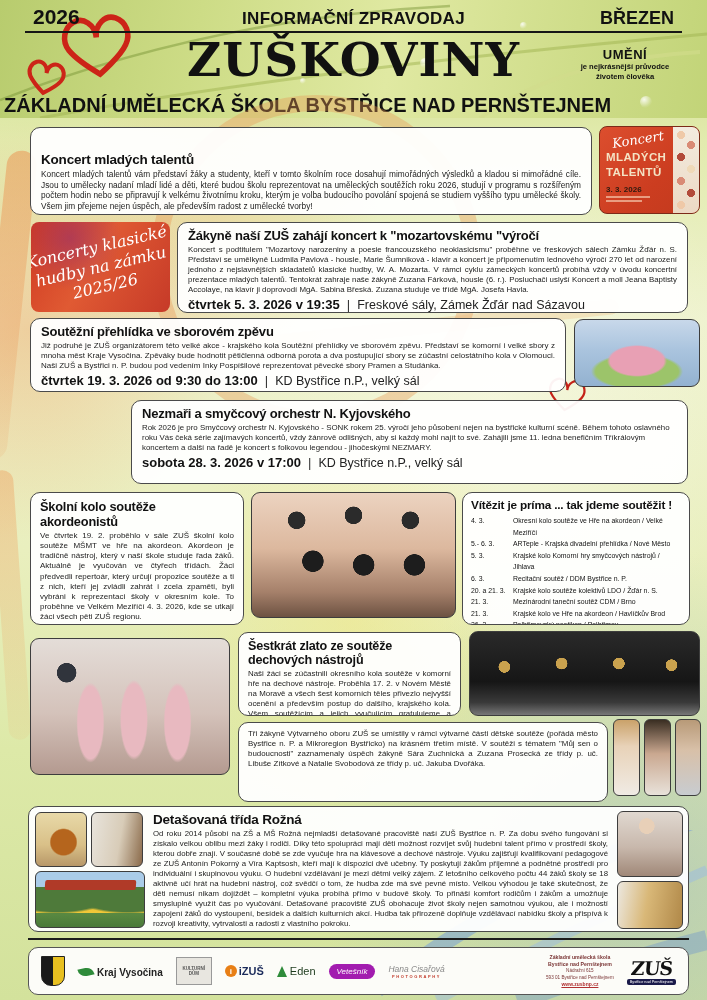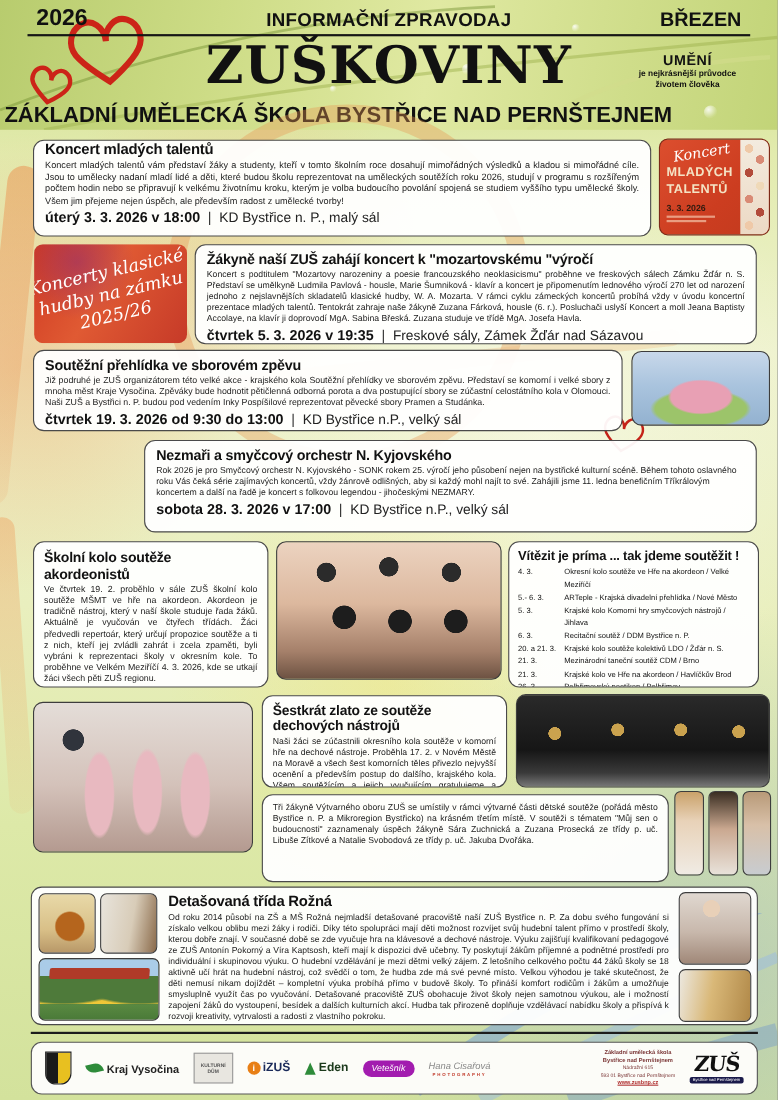--- a/index.html
+++ b/index.html
@@ -24,21 +24,21 @@
   .masthead{left:0;right:0;top:35px;text-align:center;font-family:"DejaVu Serif",serif;font-weight:bold;font-size:47px;letter-spacing:1px;line-height:1.05;}
   .motto{right:14px;top:47px;width:136px;text-align:center;}
   .motto-title{font-size:13px;font-weight:bold;letter-spacing:.5px;}
   .motto-sub{font-size:7.6px;font-weight:bold;line-height:1.35;}
   .subtitle{left:4px;right:0;top:94px;font-size:20px;font-weight:bold;}
   
   .heart-svg{position:absolute;}
   .decor-stroke{position:absolute;border-radius:20px;}
   .decor-arc{position:absolute;border-radius:50%;border:16px solid rgba(232,152,84,.38);}
   
-  .card{position:absolute;background:rgba(255,255,255,.95);border:1px solid #4a4a4a;border-radius:10px;padding:0 10px;overflow:hidden;box-sizing:border-box;}
+  .card{position:absolute;background:rgba(255,255,255,.95);border:1px solid #4a4a4a;border-radius:10px;padding:24px 10px;overflow:hidden;box-sizing:border-box;}
   .card h2{margin:0 0 2px 0;font-size:13.5px;letter-spacing:-.2px;}
   .body{font-size:8.3px;line-height:1.27;text-align:justify;color:#1c1c1c;}
   .date-row{margin-top:3px;font-size:13px;}
   .date-row .d{font-weight:bold;}
   .date-row .sep{font-weight:200;margin:0 7px;color:#333;}
   .date-row .v{font-weight:normal;font-size:12.5px;color:#222;}
   .photo{position:absolute;border:1px solid #3d3d3d;border-radius:9px;overflow:hidden;box-sizing:border-box;}
   
   .poster{position:absolute;left:599px;top:126px;width:101px;height:88px;border-radius:8px;border:1px solid #7c2a18;box-sizing:border-box;
     background:linear-gradient(135deg,#dc4e2e 0%,#cc3d20 60%,#c23a1e 100%);padding:3px 6px;overflow:hidden;}
@@ -116,21 +116,21 @@
   .crest{width:22px;height:28px;border:1px solid #222;border-radius:0 0 10px 10px;
     background:linear-gradient(90deg,#1a1a1a 50%,#e8c020 50%);}
   .lg-text{font-size:10px;font-weight:bold;color:#222;}
   .swoosh{display:inline-block;width:16px;height:8px;background:#2e8b3a;border-radius:0 8px 0 8px;transform:rotate(-12deg);margin-right:3px;}
   .kd-logo{width:34px;height:26px;border:1px solid #999;background:#e8e6e0;color:#555;font-size:4.5px;font-weight:bold;display:flex;align-items:center;justify-content:center;text-align:center;line-height:1.2;}
   .izus{display:flex;align-items:center;gap:2px;}
   .izus-i{width:12px;height:12px;border-radius:50%;background:#e87f16;color:#fff;font-size:8px;font-weight:bold;display:flex;align-items:center;justify-content:center;}
   .izus-t{font-size:11px;font-weight:bold;color:#1a2a5a;}
   .eden{display:flex;align-items:center;gap:3px;}
   .tree{width:0;height:0;border-left:5px solid transparent;border-right:5px solid transparent;border-bottom:11px solid #2e8b3a;}
-  .eden-t{font-size:11px;font-weight:bold;color:#1c3a1c;}
+  .eden-t{font-size:11px;font-weight:normal;color:#1c3a1c;}
   .vetesnik{background:#a21caf;color:#fff;font-size:8px;font-style:italic;border-radius:10px;padding:3px 8px;}
   .hana{text-align:center;}
   .hana-n{font-family:Liberation Sans, sans-serif;font-style:italic;font-size:8.5px;color:#888;}
   .hana-p{font-size:4px;letter-spacing:1.6px;color:#c03a2a;font-weight:bold;}
   .school-block{margin-left:auto;text-align:center;color:#7a3535;line-height:1.35;}
   .sb1{font-size:5.2px;font-weight:bold;}
   .sb2{font-size:4.6px;}
   .sb3{font-size:5px;font-weight:bold;color:#b03030;text-decoration:underline;}
   .zus-logo{text-align:center;}
   .zus-big{font-size:19px;font-weight:bold;font-family:"DejaVu Serif",serif;letter-spacing:-1px;transform:skewX(-6deg);display:inline-block;}

